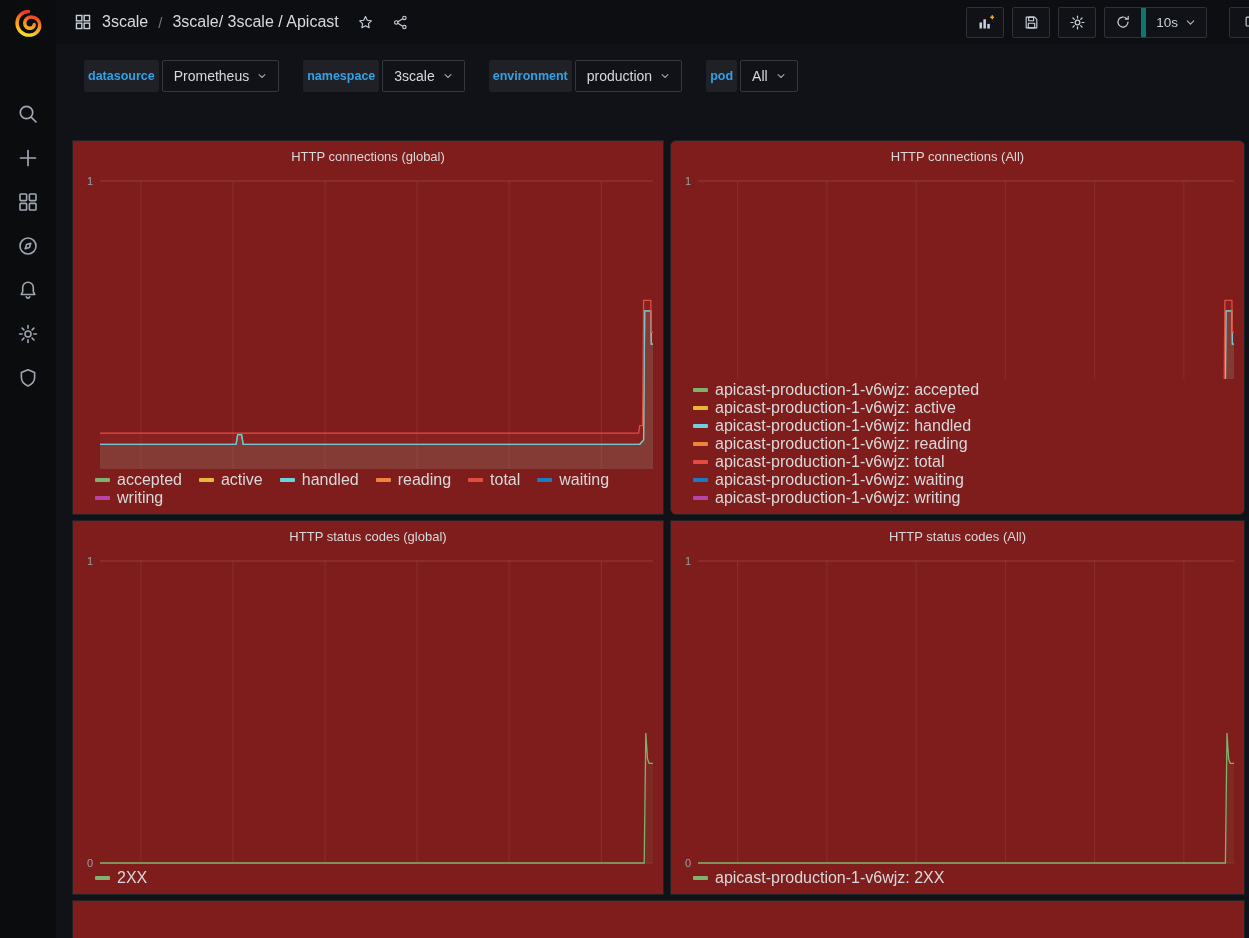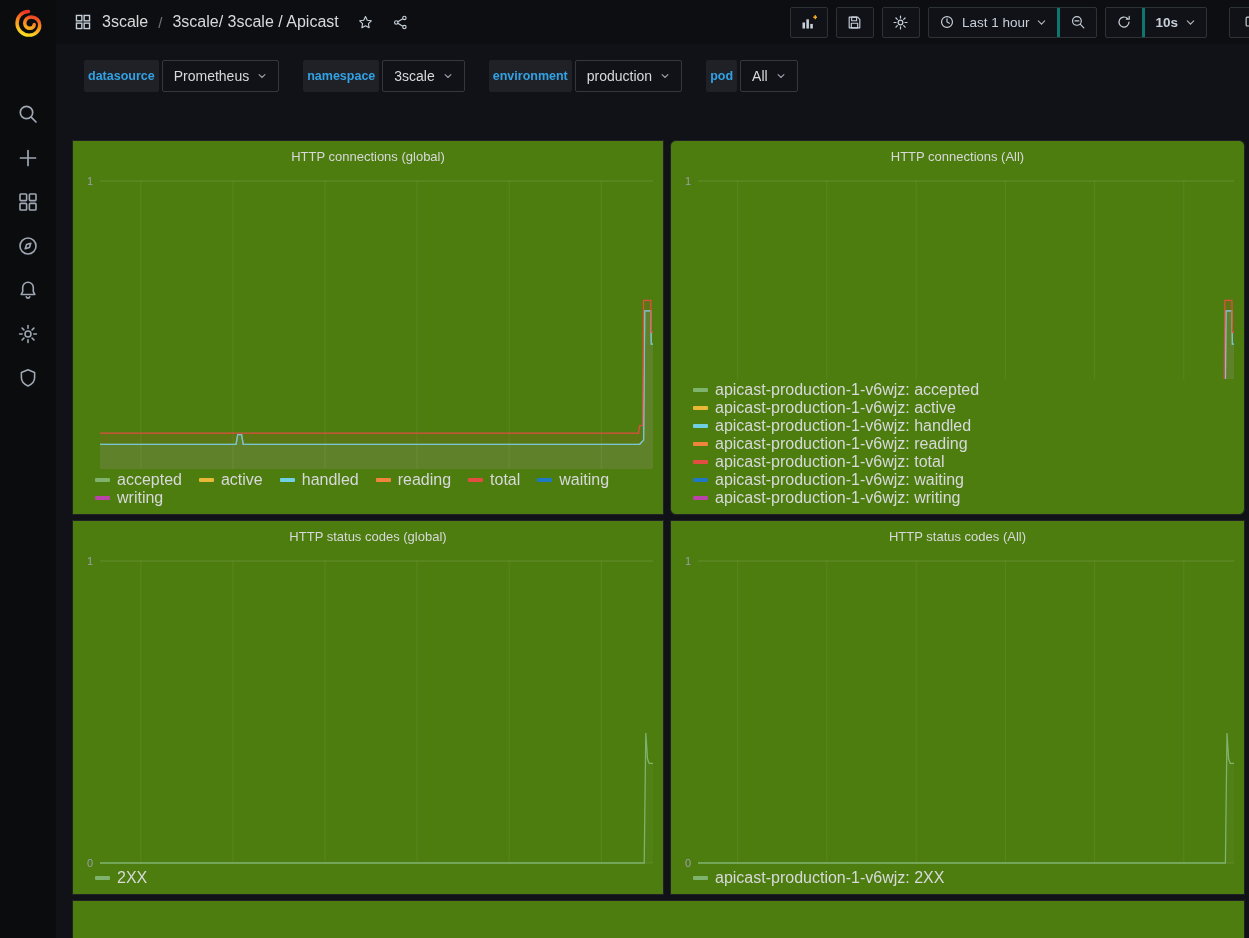--- a/index.html
+++ b/index.html
@@ -22,41 +22,41 @@
   .crumb-txt { font-size:16px; color:#d8d9da; cursor:pointer; white-space:nowrap; }
   .crumb-sep { color:#6f757d; font-size:15px; }
   .crumb-action { color:#c7d0d9; display:flex; margin-left:8px; cursor:pointer; }
   .actions { display:flex; align-items:center; height:44px; }
   .tb-btn { display:flex; align-items:center; justify-content:center; gap:7px; height:31px; min-width:38px;
     border:1px solid #2c3235; background:#111217; border-radius:2px; color:#c7d0d9; cursor:pointer;
     font-size:13.5px; padding:0 9px; }
   .tb-btn svg { width:17px; height:17px; }
   .tb-group { display:flex; height:31px; border:1px solid #2c3235; border-radius:2px; background:#111217; }
   .tb-seg { display:flex; align-items:center; gap:7px; padding:0 10px; color:#c7d0d9; font-size:13.5px; cursor:pointer; }
-  .tb-seg + .tb-seg { border-left:3px solid #0f766e;font-weight:bold; }
+  .tb-seg + .tb-seg { border-left:5px solid #0f766e; }
   .tb-seg svg { width:16px; height:16px; }
   .gap8 { margin-right:8px; } .gap22 { margin-right:22px; }
   .chev { width:11px !important; height:11px !important; opacity:.85; }
 
   
   .content { position:absolute; left:56px; top:44px; width:1193px; height:894px; background:#111217; }
 
   .filterbar { position:absolute; left:28px; top:16px; display:flex; align-items:center; }
   .filter-group { display:flex; align-items:center; margin-right:24px; }
   .filter-label { background:#1f2126; color:#33a2e5; font-size:12.5px; font-weight:700;
     padding:0 4px; height:32px; display:flex; align-items:center; border-radius:2px; margin-right:3px; }
   .filter-value { border:1px solid #34383d; background:#111217; height:32px; display:flex; align-items:center;
     gap:8px; padding:0 11px; font-size:14px; color:#d8d9da; border-radius:2px; cursor:pointer; }
   .filter-value svg { width:10px; height:10px; color:#9fa7b3; }
 
   .row-header { position:absolute; left:22px; top:110px; display:flex; align-items:center; gap:7px; cursor:pointer; }
   .row-header svg { width:11px; height:11px; color:#d8d9da; }
   .row-title { font-size:14px; font-weight:700; color:#d8d9da; }
 
-  .panel { position:absolute; background:#4d7c0f; border:1px solid #202226; display:flex; flex-direction:column; }
+  .panel { position:absolute; background:#7f1d1d; border:1px solid #202226; display:flex; flex-direction:column; }
   .panel-header { height:30px; flex:none; display:flex; align-items:center; justify-content:center; cursor:pointer; }
   .panel-title { font-size:13px; font-weight:500; color:#d8d9da; }
   .chart-body { flex:1 1 auto; position:relative; overflow:hidden; }
   .legend { flex:none; display:flex; flex-wrap:wrap; align-items:center; column-gap:17px; row-gap:3px;
     padding:3px 18px 9px 22px; font-size:16px; color:#d8d9da; line-height:15px; }
   .legend-item { display:inline-flex; align-items:center; gap:7px; cursor:pointer; white-space:nowrap; }
   .legend-swatch { width:15px; height:4px; border-radius:1px; display:inline-block; }
 
   #p1 { left:16px; top:96px;  width:592px;  height:375px; }
   #p2 { left:614px; top:96px; width:575px;  height:375px;border-radius:6px; }
@@ -173,38 +173,20 @@
             <rect x="8" y="4.5" width="7" height="5"></rect>
             <rect x="7.5" y="13" width="9" height="6.5"></rect>
           </svg>
       </button>
       <button class="tb-btn gap8">
         <svg viewBox="0 0 22 22" fill="none" stroke="currentColor" stroke-width="1.6" stroke-linecap="round">
             <circle cx="11" cy="11" r="3"></circle>
             <path d="M11 2.6v2.6M11 16.8v2.6M2.6 11h2.6M16.8 11h2.6M5.1 5.1l1.8 1.8M15.1 15.1l1.9 1.9M16.9 5.1l-1.8 1.8M6.9 15.1l-1.8 1.9"></path>
           </svg>
       </button>
-      <div class="tb-group gap8">
-        <div class="tb-seg">
-          <svg viewBox="0 0 22 22" fill="none" stroke="currentColor" stroke-width="1.6">
-              <circle cx="11" cy="11" r="7.5"></circle>
-              <path d="M11 6.5V11l3.2 1.8" stroke-linecap="round"></path>
-            </svg>
-          <span>Last 1 hour</span>
-          <svg class="chev" viewBox="0 0 24 24" fill="none" stroke="currentColor" stroke-width="2.4" stroke-linecap="round">
-              <path d="M5 8.5l7 7 7-7"></path>
-            </svg>
-        </div>
-        <div class="tb-seg">
-          <svg viewBox="0 0 22 22" fill="none" stroke="currentColor" stroke-width="1.6" stroke-linecap="round">
-              <circle cx="9.5" cy="9.5" r="6"></circle>
-              <path d="M14 14l5 5M6.8 9.5h5.4"></path>
-            </svg>
-        </div>
-      </div>
       <div class="tb-group gap22">
         <div class="tb-seg">
           <svg viewBox="0 0 24 24" fill="none" stroke="currentColor" stroke-width="1.8" stroke-linecap="round">
               <path d="M19.5 12a7.5 7.5 0 1 1-2.2-5.3"></path>
               <path d="M19.8 3.6v4.2h-4.2" fill="none"></path>
             </svg>
         </div>
         <div class="tb-seg">
           <span>10s</span>
           <svg class="chev" viewBox="0 0 24 24" fill="none" stroke="currentColor" stroke-width="2.4" stroke-linecap="round">

